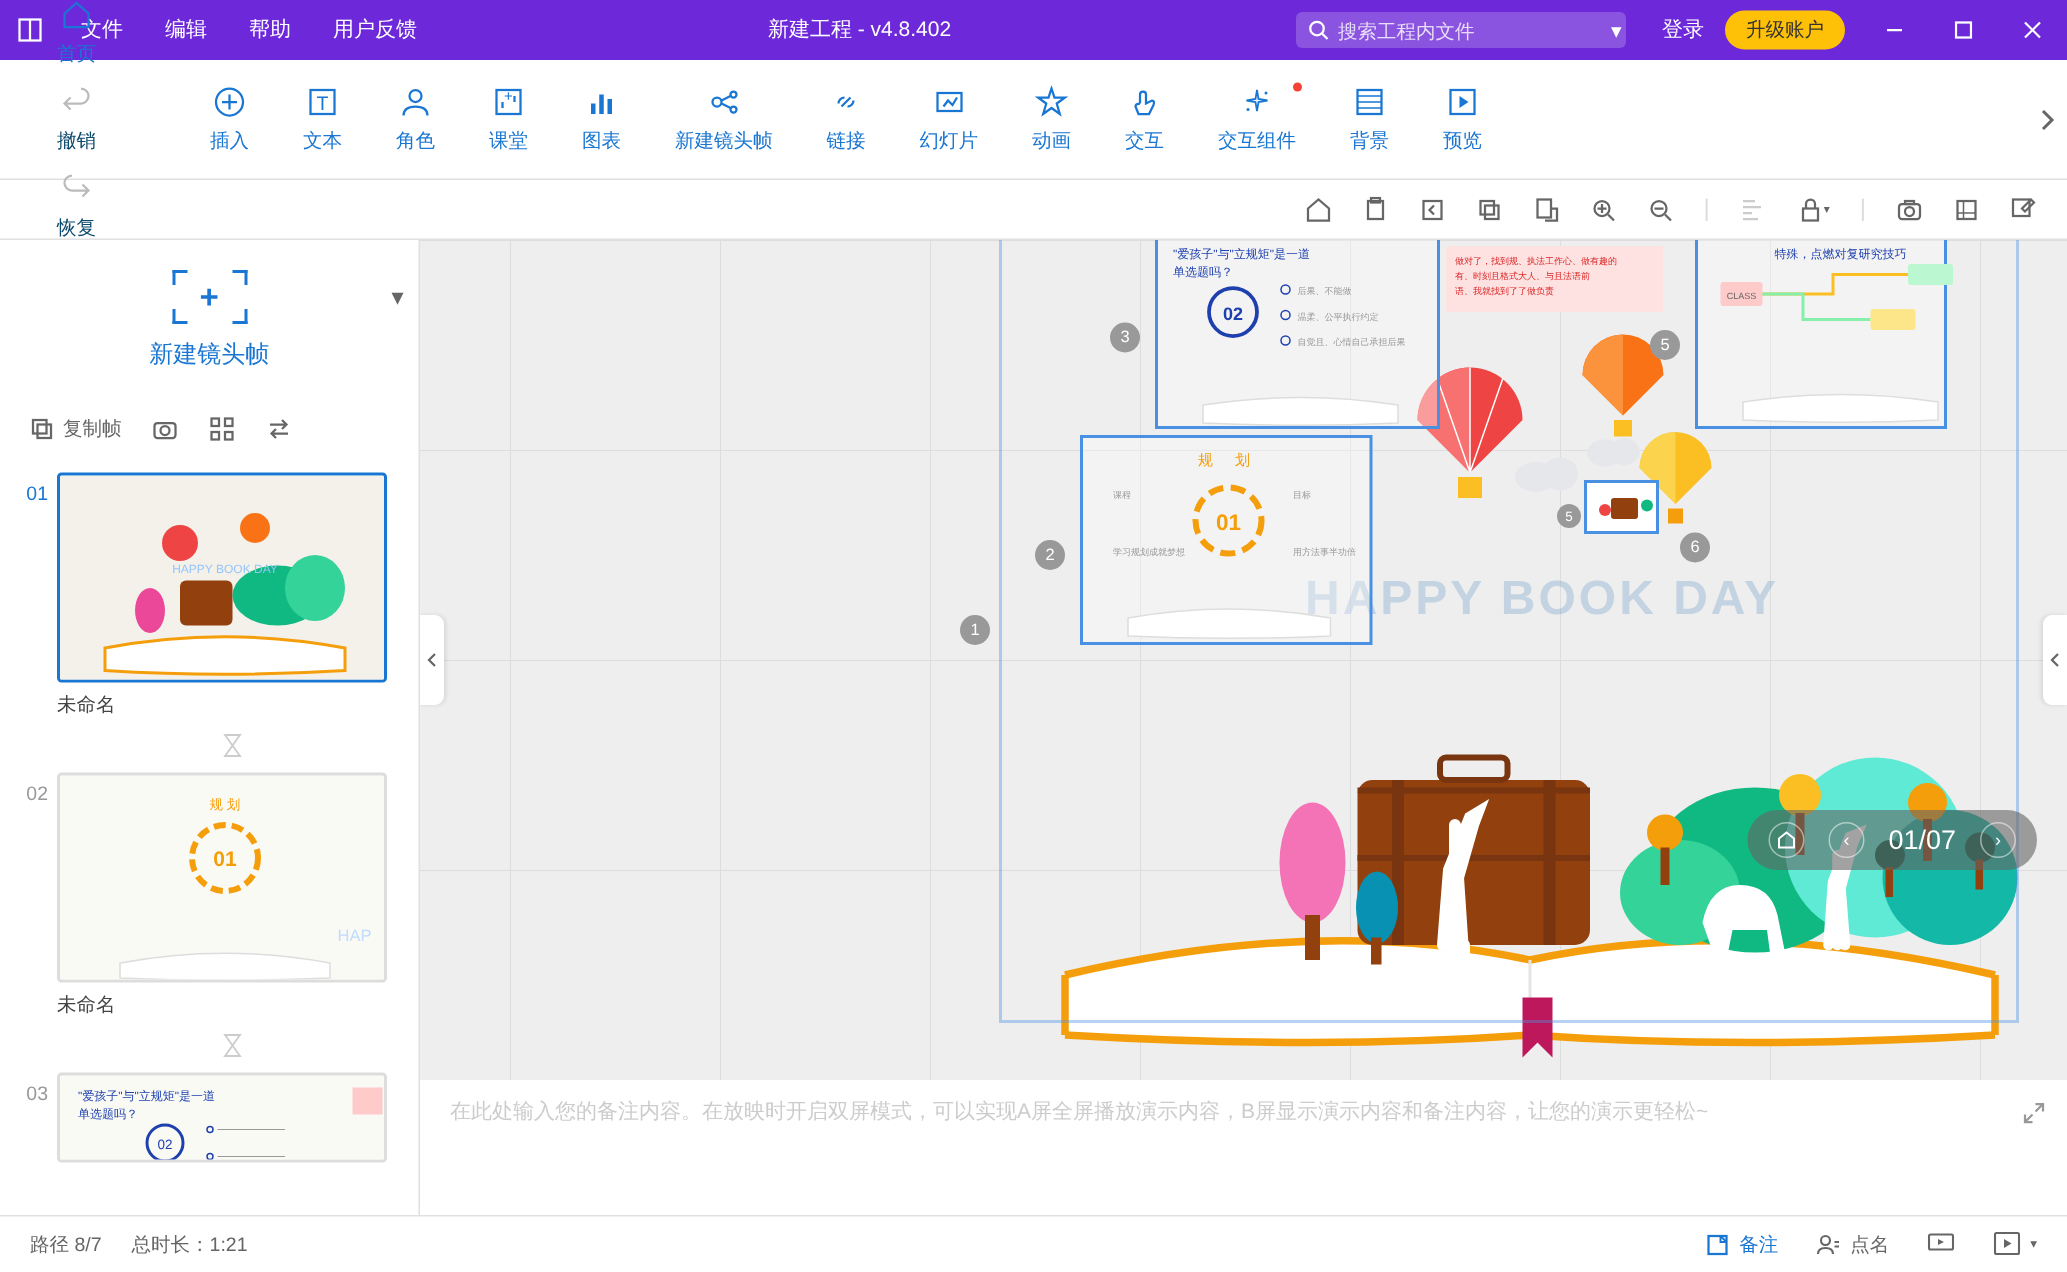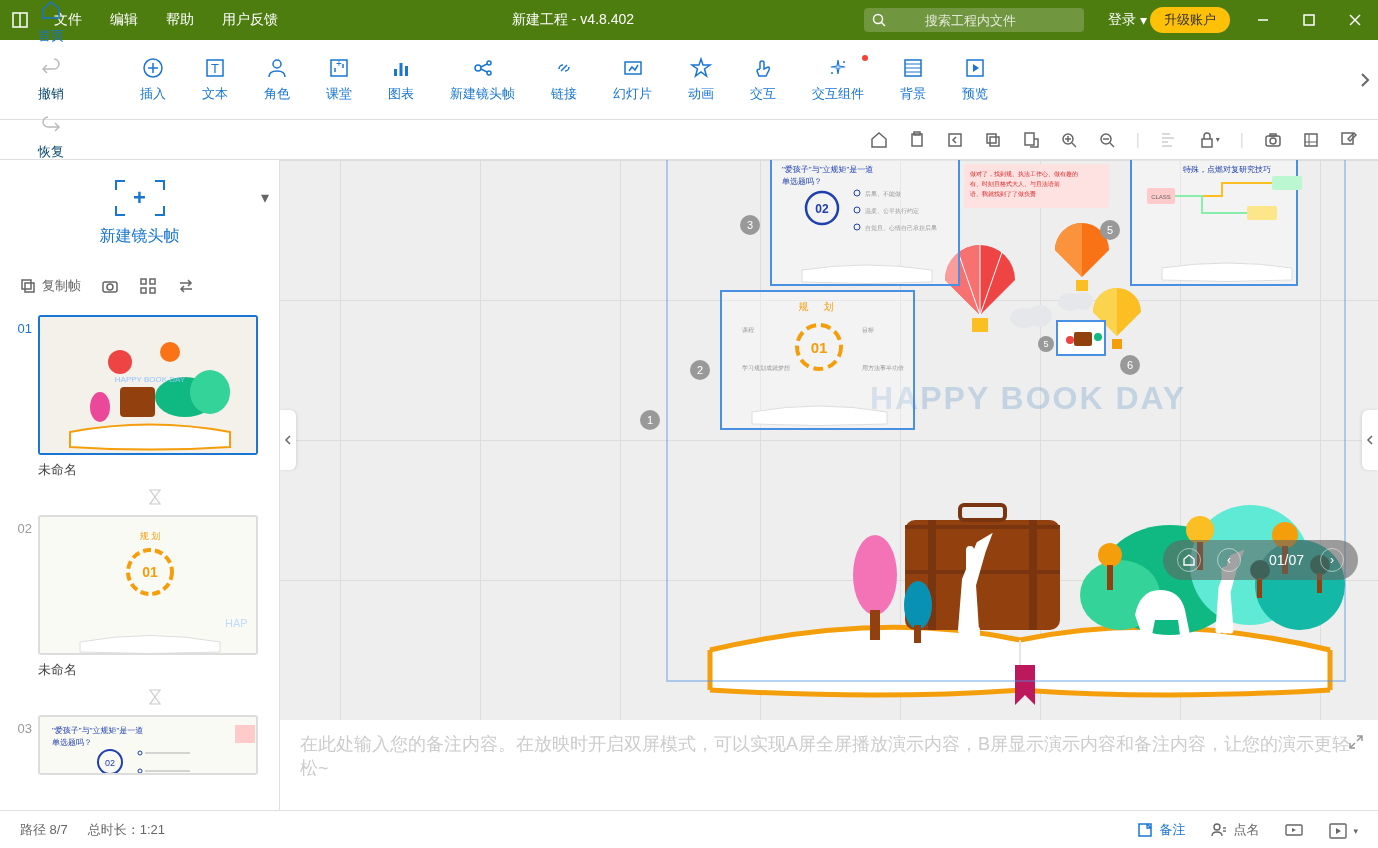--- a/index.html
+++ b/index.html
@@ -12,21 +12,21 @@
       width: 1378px;
       height: 848px;
       overflow: hidden;
       background: #f5f5f5;
       display: flex;
       flex-direction: column;
     }
     
     .title-bar {
       height: 40px;
-      background: #4d7c0f;
+      background: #6d28d9;
       display: flex;
       align-items: center;
       color: white;
       font-size: 14px;
     }
     .title-bar .app-icon {
       width: 40px;
       display: flex;
       align-items: center;
       justify-content: center;
@@ -43,21 +43,20 @@
       text-align: center;
     }
     .title-bar .search-box {
       background: rgba(255,255,255,0.2);
       border-radius: 4px;
       padding: 4px 8px;
       display: flex;
       align-items: center;
       margin: 0 10px;
       width: 220px;
-      gap: 33px;
     }
     .title-bar .search-box input {
       background: transparent;
       border: none;
       color: white;
       outline: none;
       flex: 1;
       font-size: 13px;
     }
     .title-bar .search-box input::placeholder {
@@ -385,21 +384,21 @@
       align-items: center;
       justify-content: center;
       cursor: pointer;
       font-size: 12px;
     }
     
     .notes-area {
       height: 90px;
       background: white;
       padding: 12px 20px;
-      font-size: 18px;
+      font-size: 14px;
       color: #ccc;
       position: relative;
     }
     .expand-btn {
       position: absolute;
       right: 14px;
       top: 14px;
       color: #999;
       cursor: pointer;
     }
@@ -415,21 +414,21 @@
       color: #666;
     }
     .status-bar .status-left {
       display: flex;
       gap: 20px;
     }
     .status-bar .status-right {
       margin-left: auto;
       display: flex;
       gap: 26px;
-      align-items: flex-end;
+      align-items: flex-start;
     }
     .status-bar .sb-item {
       display: flex;
       align-items: center;
       gap: 6px;
       cursor: pointer;
     }
     .status-bar .sb-item.active {
       color: #1976d2;
     }
@@ -995,21 +994,21 @@
           </svg>
       </div>
 
       <div class="page-indicator">
         <div class="nav-btn">
           <svg width="14" height="14" viewBox="0 0 14 14">
               <path d="M2 6 L7 2 L12 6 V12 H2 Z" fill="none" stroke="white" stroke-width="1.3"></path>
             </svg>
         </div>
         <div class="nav-btn">‹</div>
-        <span style="font-size:14px;margin-left:12px;">01/07</span>
+        <span style="font-size:18px;">01/07</span>
         <div class="nav-btn">›</div>
       </div>
     </div>
 
     <div class="notes-area">
       <span>在此处输入您的备注内容。在放映时开启双屏模式，可以实现A屏全屏播放演示内容，B屏显示演示内容和备注内容，让您的演示更轻松~</span>
       <div class="expand-btn">
         <svg width="16" height="16" viewBox="0 0 16 16">
             <path d="M2 9 L2 14 L7 14 M14 7 L14 2 L9 2 M2 14 L7 9 M14 2 L9 7" fill="none" stroke="#999" stroke-width="1.5"></path>
           </svg>

